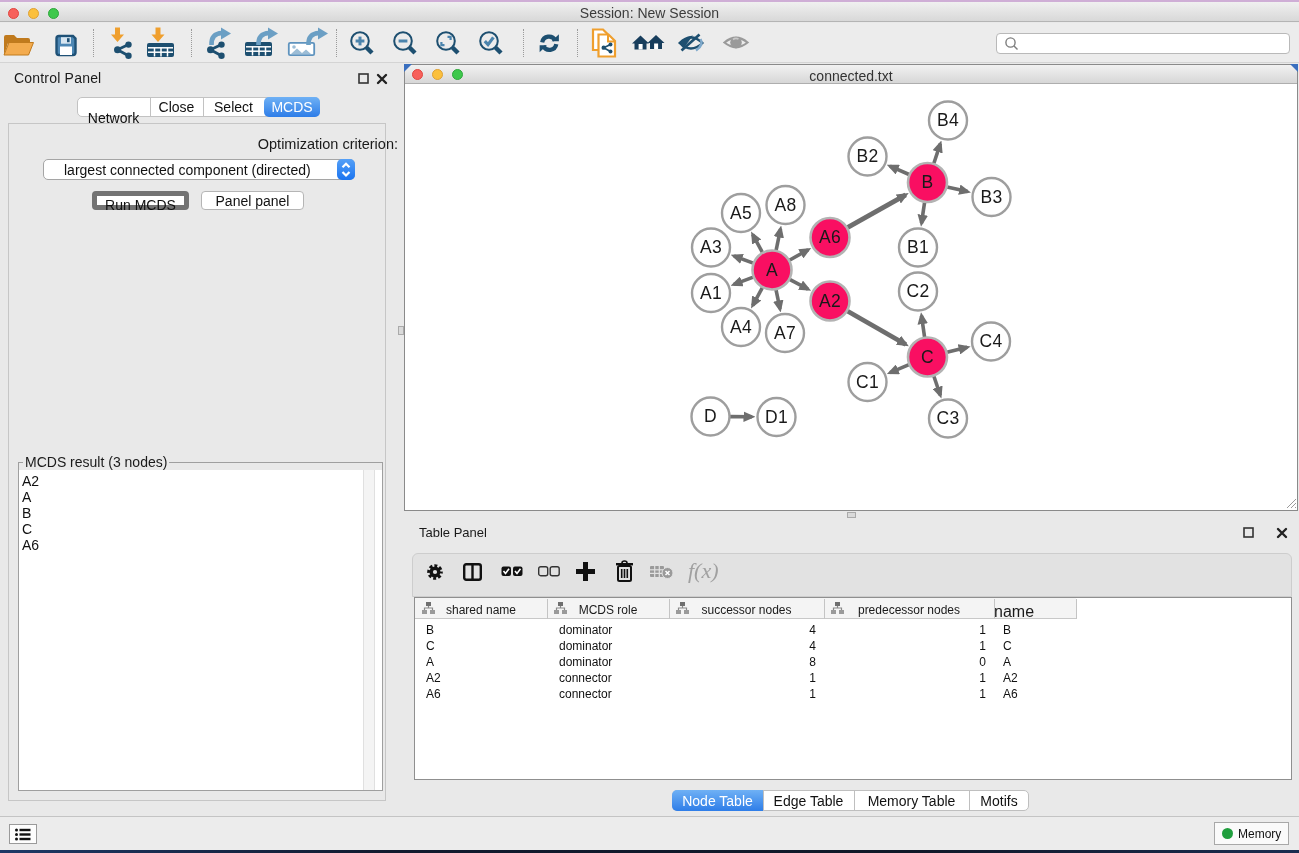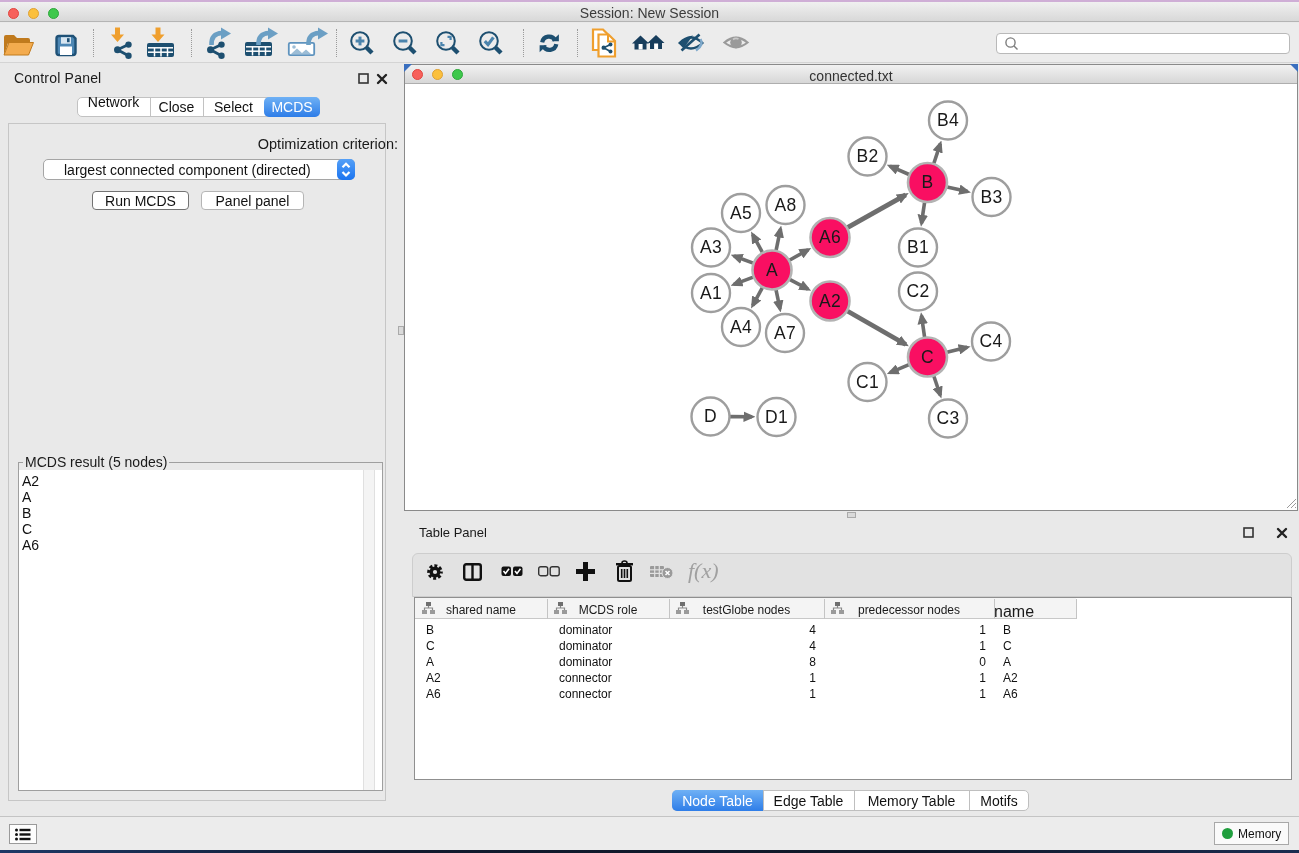--- a/index.html
+++ b/index.html
@@ -164,38 +164,38 @@
 <svg class="abs" style="left:376px;top:73px" width="12" height="12" viewBox="0 0 12 12">
     <path d="M2 2 L10 10 M10 2 L2 10" stroke="#222" stroke-width="2.4" stroke-linecap="round"></path>
   </svg>
 
 <div class="abs" style="left:8px;top:123px;width:378px;height:678px;border:1px solid #c6c6c6"></div>
 
 <div class="abs" style="left:77px;top:97px;width:243px;height:20px;background:#fff;border:1px solid #c2c2c2;border-radius:5px"></div>
 <div class="abs" style="left:150px;top:97px;height:20px;border-left:1px solid #c2c2c2"></div>
 <div class="abs" style="left:203px;top:97px;height:20px;border-left:1px solid #c2c2c2"></div>
 <div class="abs" style="left:264px;top:97px;width:56px;height:20px;background:linear-gradient(#6fb1f5,#2e7de8);border-radius:5px"></div>
-<div class="abs" style="left:77px;top:94px;width:73px;text-align:center;font-size:14px;color:#111">Network</div>
+<div class="abs" style="left:77px;top:110px;width:73px;text-align:center;font-size:14px;color:#111">Network</div>
 <div class="abs" style="left:150px;top:99px;width:53px;text-align:center;font-size:14px;color:#111">Close</div>
 <div class="abs" style="left:203px;top:99px;width:61px;text-align:center;font-size:14px;color:#111">Select</div>
 <div class="abs" style="left:264px;top:99px;width:56px;text-align:center;font-size:14px;color:#fff">MCDS</div>
 
 <div class="abs" style="left:0;top:136px;width:398px;text-align:right;font-size:14.5px;color:#1a1a1a">Optimization criterion:</div>
 <div class="abs" style="left:43px;top:159px;width:312px;height:21px;background:#fff;border:1px solid #a5a5a5;border-radius:5px"></div>
 <div class="abs" style="left:44px;top:162px;width:250px;font-size:14px;color:#111;padding-left:20px;white-space:nowrap">largest connected component (directed)</div>
 <div class="abs" style="left:337px;top:158.5px;width:18px;height:21.5px;background:linear-gradient(#55a0f7,#1b74f0);border-radius:5px"></div>
 <svg class="abs" style="left:337px;top:159px" width="18" height="21" viewBox="0 0 18 21">
     <path d="M5.5 8.2 L9 4.7 L12.5 8.2" fill="none" stroke="#fff" stroke-width="2.2"></path>
     <path d="M5.5 13 L9 16.5 L12.5 13" fill="none" stroke="#fff" stroke-width="2.2"></path>
   </svg>
-<div class="abs" style="left:92px;top:191px;width:97px;height:19px;background:#fff;border:1px solid #737373;border-radius:4px;text-align:center;font-size:14px;color:#111;line-height:18px">Run MCDS</div>
+<div class="abs" style="left:92px;top:191px;width:97px;height:19px;background:#fff;border:5px solid #737373;border-radius:4px;text-align:center;font-size:14px;color:#111;line-height:18px">Run MCDS</div>
 <div class="abs" style="left:201px;top:191px;width:103px;height:19px;background:#fff;border:1px solid #b5b5b5;border-radius:4px;text-align:center;font-size:14px;color:#111;line-height:18px">Panel panel</div>
 
 <div class="abs" style="left:18px;top:462px;width:365px;height:329px;border:1px solid #9f9f9f"></div>
-<div class="abs" style="left:23px;top:454px;font-size:14px;color:#1a1a1a;background:#e9e9e9;padding:0 2px">MCDS result (5 nodes)</div>
+<div class="abs" style="left:23px;top:454px;font-size:14px;color:#1a1a1a;background:#e9e9e9;padding:0 2px">MCDS result (3 nodes)</div>
 <div class="abs" style="left:19px;top:470px;width:363px;height:320px;background:#fff"></div>
 <div class="abs" style="left:363px;top:470px;width:12px;height:320px;background:#f4f4f4;border-left:1px solid #e0e0e0;border-right:1px solid #e0e0e0"></div>
 <div class="abs" style="left:22px;top:473px;font-size:14px;color:#111;line-height:16px">A2<br>A<br>B<br>C<br>A6</div>
 
 <div class="abs" style="left:404px;top:64px;width:894px;height:447px;background:#fff;border:1px solid #8a8a8a"></div>
 <div class="abs" style="left:405px;top:65px;width:892px;height:19px;background:linear-gradient(#f2f2f2,#d7d7d7);border-bottom:1px solid #aeaeae"></div>
 <div class="abs" style="left:405px;top:68px;width:892px;text-align:center;font-size:14px;color:#333">connected.txt</div>
 <div class="abs" style="left:412px;top:69px;width:11px;height:11px;border-radius:50%;background:#f7615c;border:1px solid #e14640"></div>
 <div class="abs" style="left:432px;top:69px;width:11px;height:11px;border-radius:50%;background:#fbc03d;border:1px solid #dfa134"></div>
 <div class="abs" style="left:452px;top:69px;width:11px;height:11px;border-radius:50%;background:#3ec84c;border:1px solid #2fa73c"></div>
@@ -343,21 +343,21 @@
 <div class="abs" style="left:547px;top:603px;width:122px;text-align:center;font-size:12px;color:#1a1a1a">MCDS role</div>
 <svg class="abs" style="left:554px;top:602px" width="13" height="13" viewBox="0 0 13 13">
     <g fill="#9a9a9a">
       <rect x="4" y="0" width="5" height="4" fill="#6f6f6f"></rect>
       <rect x="0" y="8" width="5" height="4"></rect>
       <rect x="8" y="8" width="5" height="4"></rect>
       <path d="M6.5 4 L6.5 6 M2.5 8 L2.5 6 L10.5 6 L10.5 8" fill="none" stroke="#8a8a8a" stroke-width="1.2"></path>
     </g>
   </svg>
 <div class="abs" style="left:669px;top:599px;height:20px;border-left:1px solid #c4c4c4"></div>
-<div class="abs" style="left:669px;top:603px;width:155px;text-align:center;font-size:12px;color:#1a1a1a">testGlobe nodes</div>
+<div class="abs" style="left:669px;top:603px;width:155px;text-align:center;font-size:12px;color:#1a1a1a">successor nodes</div>
 <svg class="abs" style="left:676px;top:602px" width="13" height="13" viewBox="0 0 13 13">
     <g fill="#9a9a9a">
       <rect x="4" y="0" width="5" height="4" fill="#6f6f6f"></rect>
       <rect x="0" y="8" width="5" height="4"></rect>
       <rect x="8" y="8" width="5" height="4"></rect>
       <path d="M6.5 4 L6.5 6 M2.5 8 L2.5 6 L10.5 6 L10.5 8" fill="none" stroke="#8a8a8a" stroke-width="1.2"></path>
     </g>
   </svg>
 <div class="abs" style="left:824px;top:599px;height:20px;border-left:1px solid #c4c4c4"></div>
 <div class="abs" style="left:824px;top:603px;width:170px;text-align:center;font-size:12px;color:#1a1a1a">predecessor nodes</div>

